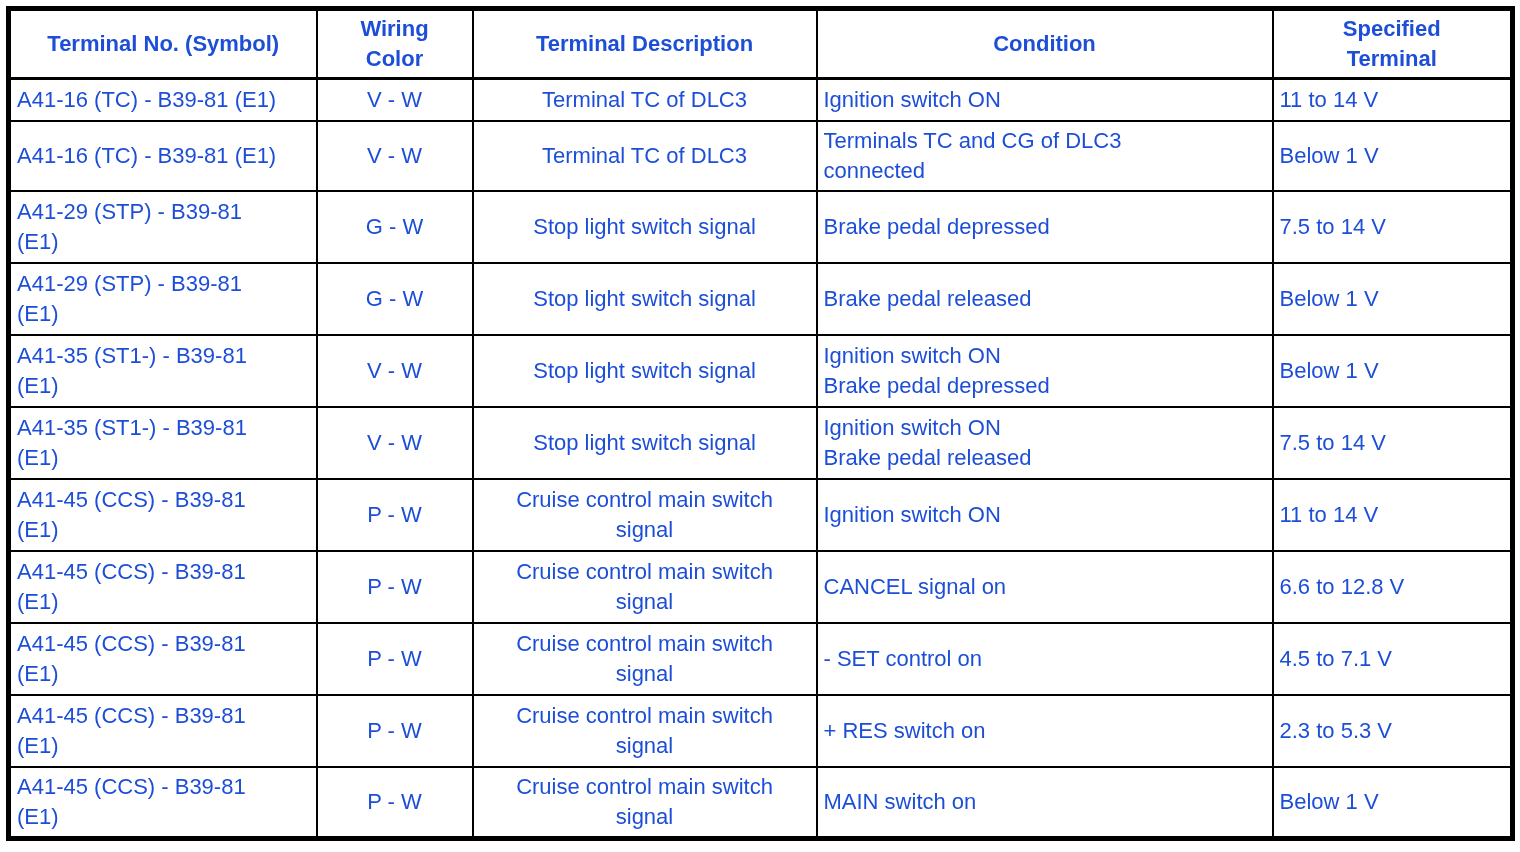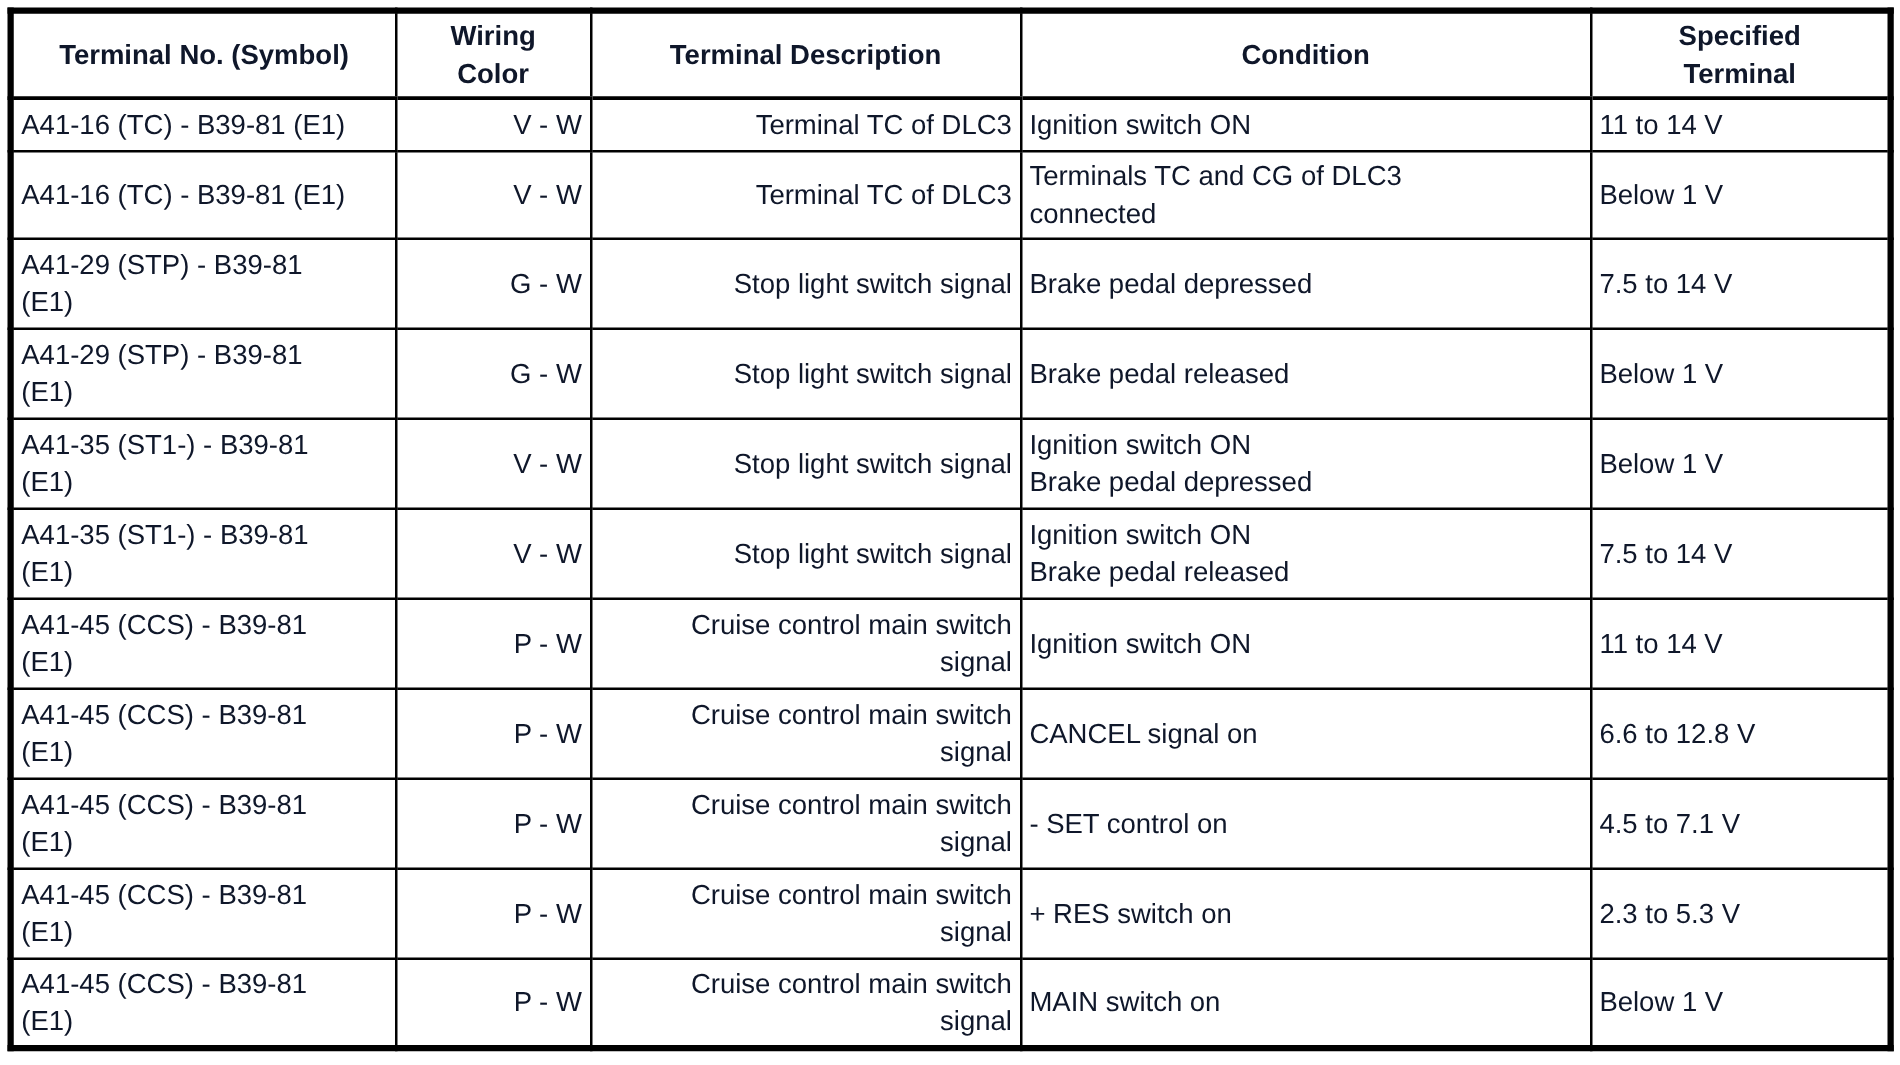--- a/index.html
+++ b/index.html
@@ -10,21 +10,21 @@
     height: 852px;
     overflow: hidden;
   }
   .page {
     width: 1520px;
     height: 852px;
     background: #ffffff;
     box-sizing: border-box;
     padding: 6px 6px 0 6px;
     font-family: "Liberation Sans", sans-serif;
-    color: #0f172a;
+    color: #1d4ed8;
   }
   table.spec-table {
     border-collapse: collapse;
     table-layout: fixed;
     width: 1504px;
     border: 5px solid #000000;
   }
   col.c-terminal    { width: 308px; }
   col.c-color       { width: 156px; }
   col.c-description { width: 344px; }
@@ -42,22 +42,22 @@
   }
   th {
     font-weight: bold;
     text-align: center;
     padding: 2px 6px;
     border-bottom-width: 3px;
   }
   td { padding: 2px 6px; }
 
   td.col-terminal    { text-align: left; }
-  td.col-color       { text-align: right; }
-  td.col-description { text-align: right; }
+  td.col-color       { text-align: center; }
+  td.col-description { text-align: center; }
   td.col-condition   { text-align: left; margin-left: 36px; }
   td.col-specified   { }
 
   thead tr               { height: 70px; }
   tbody tr:nth-child(1)  { height: 42px; }
   tbody tr:nth-child(2)  { height: 70px; }
   tbody tr:nth-child(n+3){ height: 72px; }
 </style>
 </head>
 <body>

